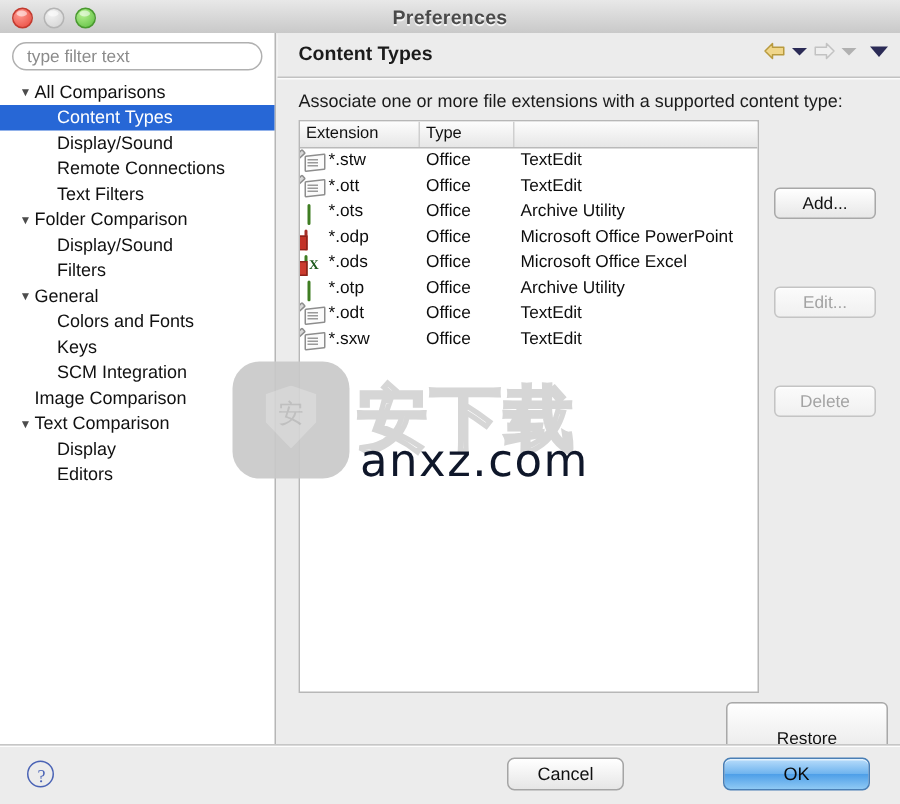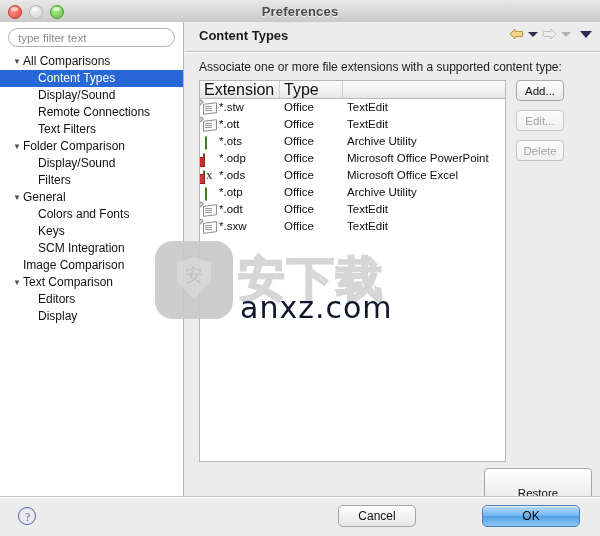--- a/index.html
+++ b/index.html
@@ -91,21 +91,21 @@
 
   
   .table-box{
     position:absolute;left:14px;top:58px;width:307px;height:382px;
     background:#fff;border:1px solid #b7b7b7;box-sizing:border-box;overflow:hidden;
   }
   .thead{
     display:flex;height:17px;
     background:linear-gradient(#fdfdfd,#e6e6e6);
     border-bottom:1px solid #b9b9b9;
-    font-size:16px;color:#101010;
+    font-size:11px;color:#101010;
   }
   .th{line-height:17px;padding-left:4px;box-sizing:border-box;overflow:hidden;white-space:nowrap;}
   .th.c0{width:80px;border-right:1px solid #cfcfcf;}
   .th.c1{width:63px;border-right:1px solid #cfcfcf;}
   .th.c2{flex:1;}
   .trow{display:flex;height:17px;font-size:11.5px;color:#0d0d0d;}
   .td{line-height:17px;box-sizing:border-box;overflow:hidden;white-space:nowrap;}
   .td.c0{width:80px;display:flex;align-items:center;padding-left:3px;gap:2px;}
   .td.c1{width:63px;padding-left:4px;}
   .td.c2{flex:1;padding-left:4px;}
@@ -136,26 +136,26 @@
   .ic-xls{width:13px;height:13px;position:relative;
      background:linear-gradient(#d2efc0,#6fbf44);border:1px solid #3f7d22;border-radius:2px;}
   .ic-xls .x{position:absolute;left:2px;top:0px;width:8px;height:11px;color:#1d5a1d;
      font-size:9px;font-weight:bold;font-family:"Liberation Serif",serif;line-height:11px;}
   .ic-xls .bar{position:absolute;right:-1px;bottom:-1px;width:4px;height:8px;
      background:#cc3b2e;border:1px solid #8e241c;}
 
   
   .side-btns{position:absolute;left:331px;top:58px;width:70px;}
   .btn{
-    display:block;width:48px;height:21px;margin-bottom:9px;
+    display:block;width:68px;height:21px;margin-bottom:9px;
     font-size:11.5px;font-family:"Liberation Sans",sans-serif;
     background:linear-gradient(#ffffff,#e7e7e7);
     border:1px solid #a8a8a8;border-radius:4px;
     box-shadow:0 1px 0 rgba(255,255,255,.7) inset;
-    color:#121212;cursor:default;padding:0;
+    color:#121212;cursor:default;padding:0;margin-top:45px;
   }
   .btn.disabled{color:#a3a3a3;background:linear-gradient(#fbfbfb,#f0f0f0);border-color:#c4c4c4;}
 
   .restore{
     position:absolute;right:8px;top:446px;
     width:108px;height:21px;font-size:11.5px;
     font-family:"Liberation Sans",sans-serif;
     background:linear-gradient(#ffffff,#e7e7e7);
     border:1px solid #a8a8a8;border-radius:4px;color:#121212;cursor:default;padding:18px;
   }
@@ -272,24 +272,24 @@
 
         <div class="node lvl0 noarrow">
           <span class="lbl">Image Comparison</span>
         </div>
 
         <div class="node lvl0">
           <span class="arrow">▼</span>
           <span class="lbl">Text Comparison</span>
         </div>
         <div class="node lvl1">
+          <span class="lbl">Display</span>
+        </div>
+        <div class="node lvl1">
           <span class="lbl">Editors</span>
-        </div>
-        <div class="node lvl1">
-          <span class="lbl">Display</span>
         </div>
 
       </div>
     </div>
 
     <div class="content">
 
       <div class="content-head">
         <div class="content-title">Content Types</div>
 

